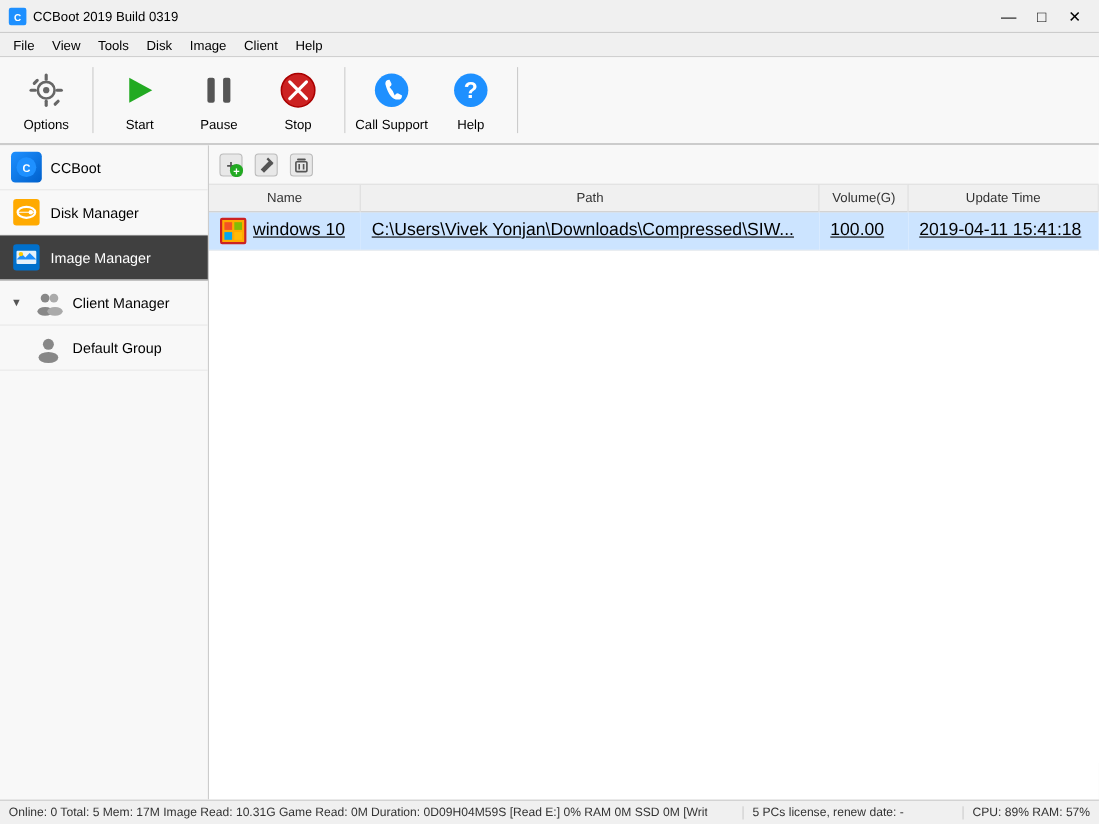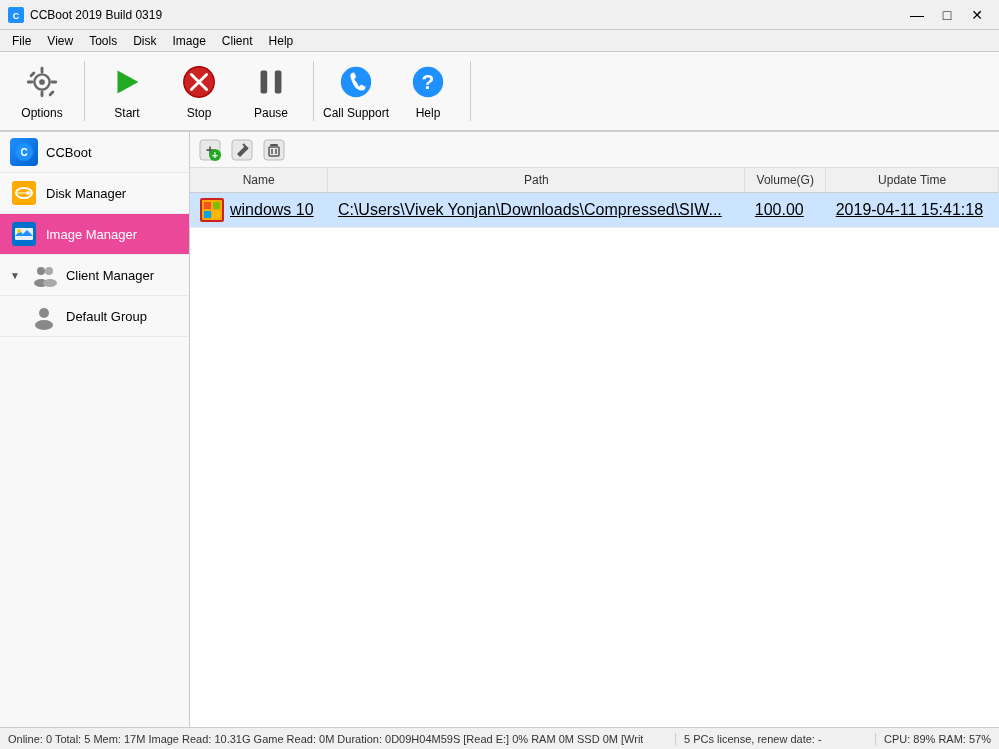--- a/index.html
+++ b/index.html
@@ -81,21 +81,21 @@
     }
     .sidebar-item {
       display: flex;
       align-items: center;
       padding: 6px 10px;
       cursor: pointer;
       gap: 8px;
       font-size: 13px;
       border-bottom: 1px solid #e8e8e8;
     }
-    .sidebar-item.active { background: #ec4899; color: white; }
+    .sidebar-item.active { background: #404040; color: white; }
     .sidebar-item.sub { padding-left: 30px; }
     .sidebar-item.top-level { font-weight: normal; }
 
     
     .sidebar-icon { width: 28px; height: 28px; display: flex; align-items: center; justify-content: center; flex-shrink: 0; }
     .sidebar-icon-ccboot { width: 28px; height: 28px; background: linear-gradient(135deg, #1e90ff, #0060cc); border-radius: 4px; display: flex; align-items: center; justify-content: center; }
 
     
     .expand-icon { font-size: 10px; color: #555; margin-right: 2px; }
 
@@ -271,36 +271,36 @@
       <svg class="svg-icon" viewBox="0 0 40 40">
         <polygon points="10,8 32,20 10,32" fill="#22aa22"></polygon>
       </svg>
     </div>
     <span>Start</span>
   </button>
 
   <button class="toolbar-btn">
     <div class="toolbar-icon">
       <svg class="svg-icon" viewBox="0 0 40 40">
+        <rect x="9" y="8" width="7" height="24" rx="2" fill="#555"></rect>
+        <rect x="24" y="8" width="7" height="24" rx="2" fill="#555"></rect>
+      </svg>
+    </div>
+    <span>Pause</span>
+  </button>
+
+  <button class="toolbar-btn">
+    <div class="toolbar-icon">
+      <svg class="svg-icon" viewBox="0 0 40 40">
         <circle cx="20" cy="20" r="16" fill="#cc2222" stroke="#aa0000" stroke-width="1.5"></circle>
         <line x1="12" y1="12" x2="28" y2="28" stroke="white" stroke-width="3" stroke-linecap="round"></line>
         <line x1="28" y1="12" x2="12" y2="28" stroke="white" stroke-width="3" stroke-linecap="round"></line>
       </svg>
     </div>
     <span>Stop</span>
-  </button>
-
-  <button class="toolbar-btn">
-    <div class="toolbar-icon">
-      <svg class="svg-icon" viewBox="0 0 40 40">
-        <rect x="9" y="8" width="7" height="24" rx="2" fill="#555"></rect>
-        <rect x="24" y="8" width="7" height="24" rx="2" fill="#555"></rect>
-      </svg>
-    </div>
-    <span>Pause</span>
   </button>
 
   <div class="toolbar-separator"></div>
 
   <button class="toolbar-btn">
     <div class="toolbar-icon">
       <svg class="svg-icon" viewBox="0 0 40 40">
         <circle cx="20" cy="20" r="16" fill="#1e90ff"></circle>
         <path d="M14,14 Q14,10 18,10 L20,14 Q20,16 18,17 Q22,21 23,25 Q24,23 26,23 L30,25 Q30,29 26,29 Q18,29 14,14 Z" fill="white"></path>
       </svg>

